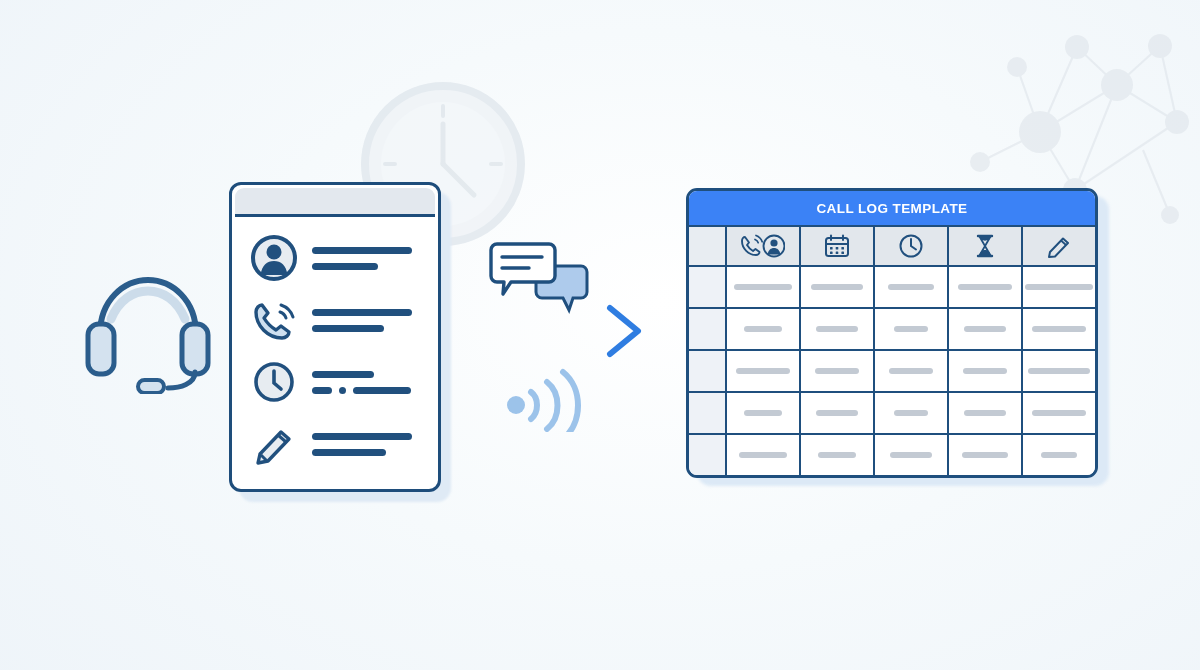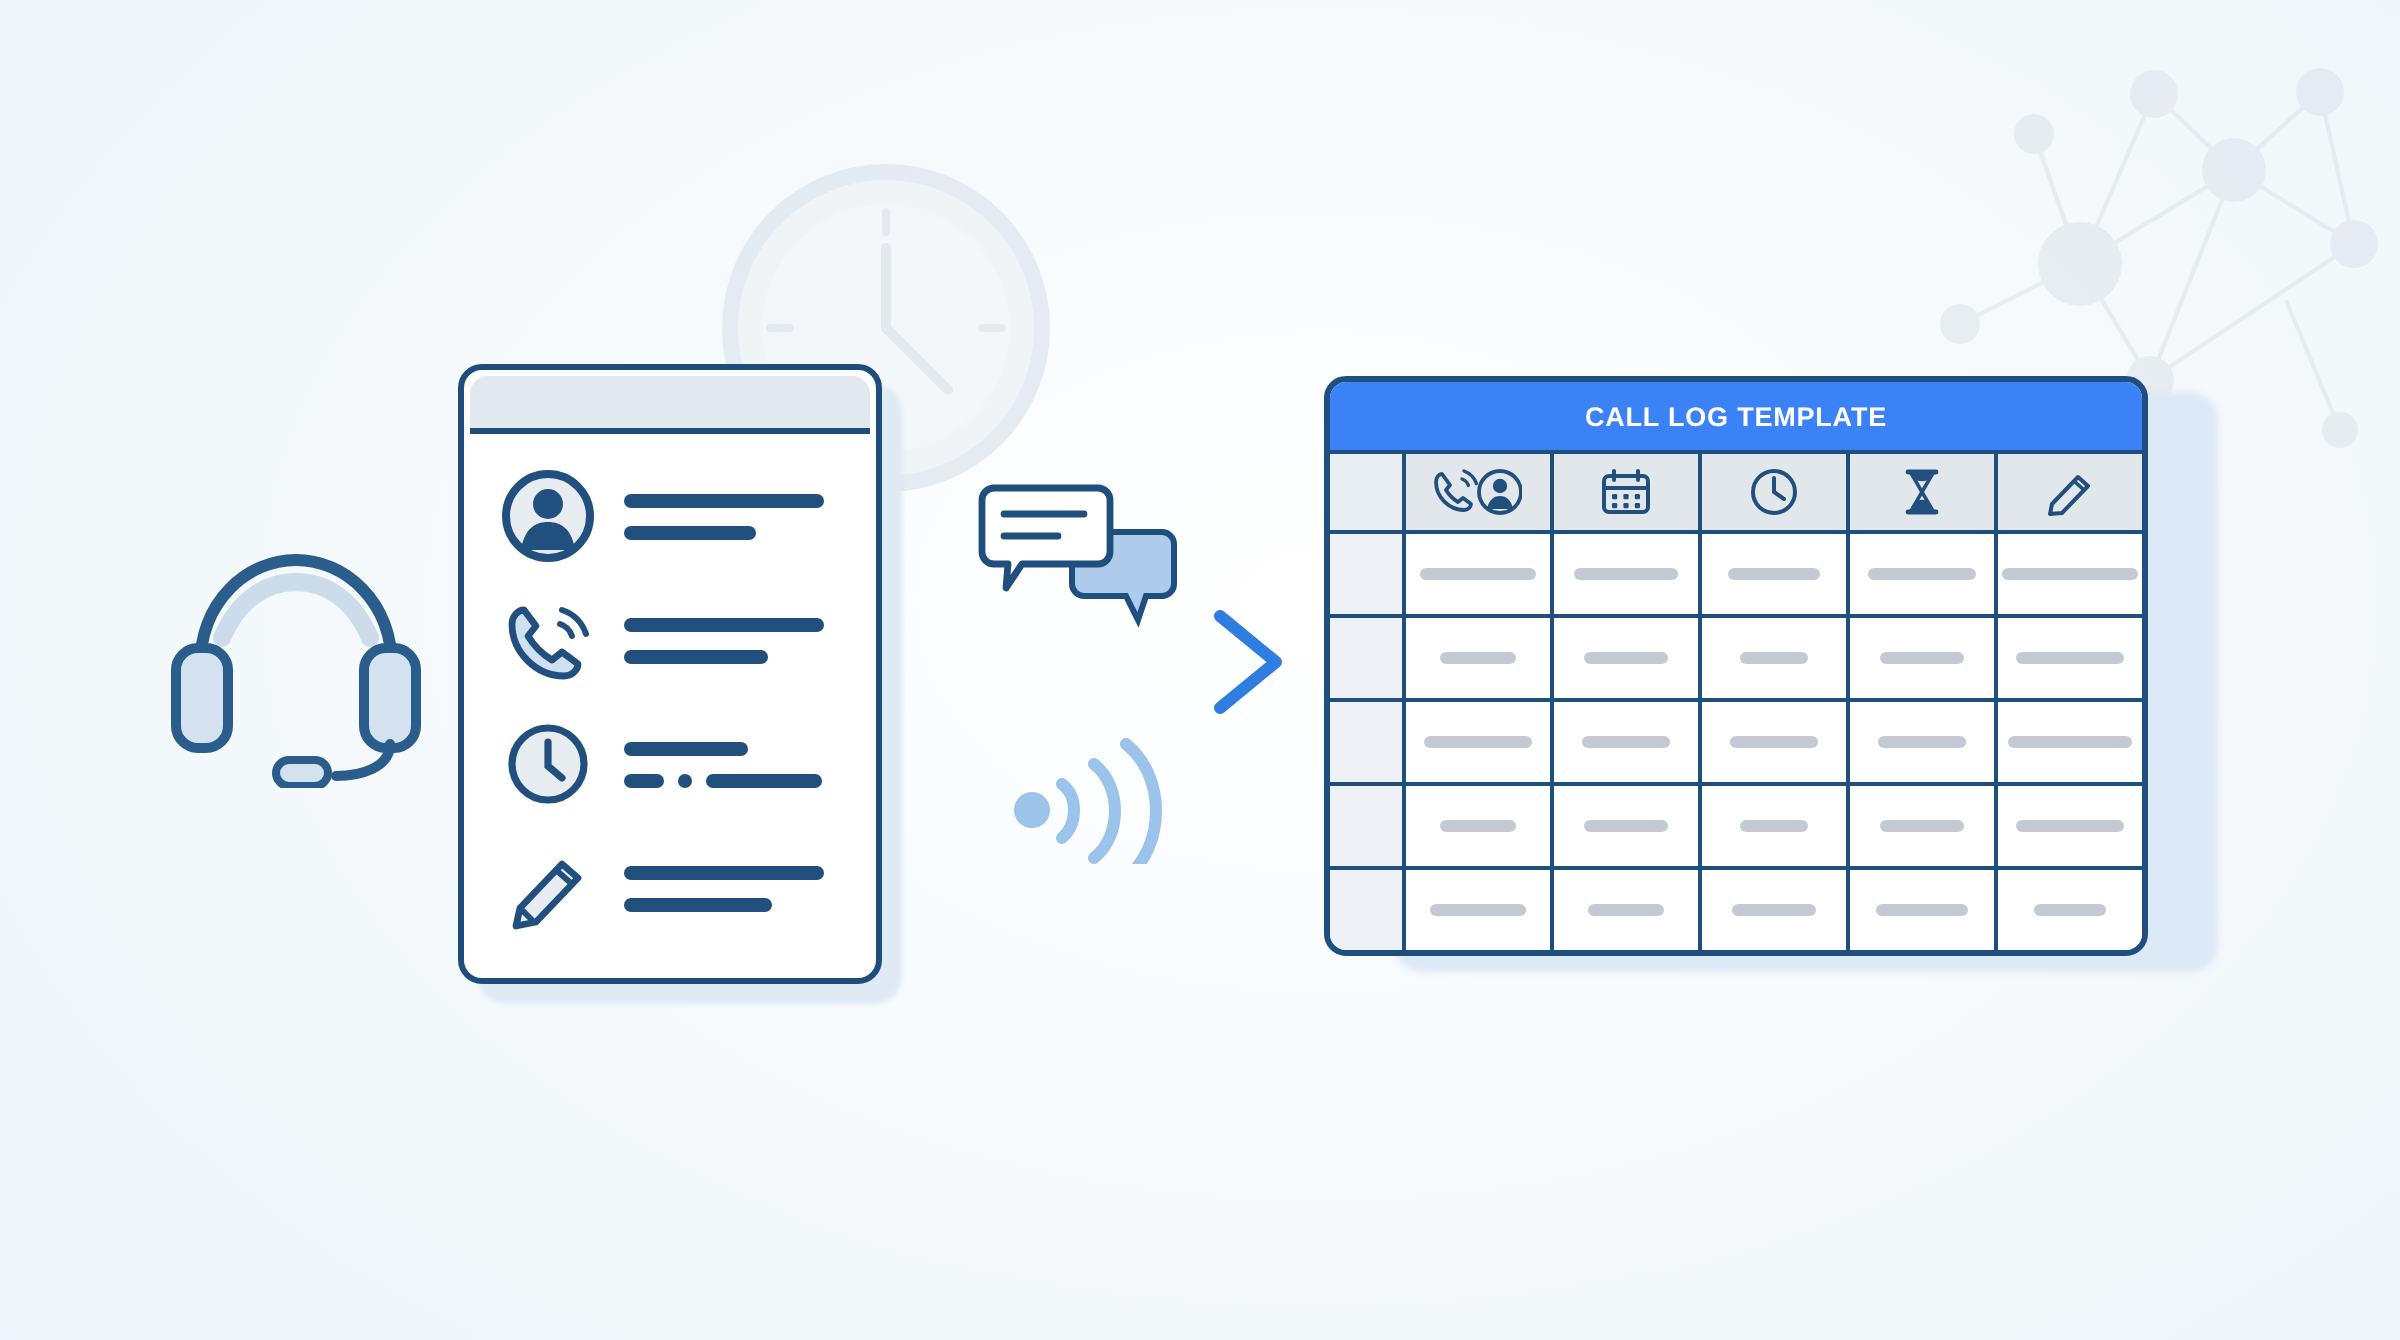--- a/index.html
+++ b/index.html
@@ -54,21 +54,21 @@
   #bubbles{position:absolute;left:487px;top:240px;width:104px;height:76px;}
   #arrow{position:absolute;left:470px;top:300px;width:180px;height:60px;}
   #signal{position:absolute;left:503px;top:366px;width:84px;height:66px;}
 
   
   #tableshadow{
     position:absolute;left:697px;top:196px;width:412px;height:290px;
     background:#dce9f6;border-radius:14px;filter:blur(1.5px);
   }
   #table{
-    position:absolute;left:662px;top:188px;width:412px;height:290px;
+    position:absolute;left:686px;top:188px;width:412px;height:290px;
     background:#ffffff;border:3px solid #1f4f7e;border-radius:11px;
     box-sizing:border-box;overflow:hidden;
   }
   .tbl-title{
     height:34px;background:#3b82f6;color:#ffffff;
     display:flex;align-items:center;justify-content:center;
     font-size:13.5px;font-weight:bold;letter-spacing:.4px;
     border-bottom:2px solid #1f4f7e;
   }
   .tbl-grid{display:flex;flex-direction:column;height:calc(100% - 36px);}

